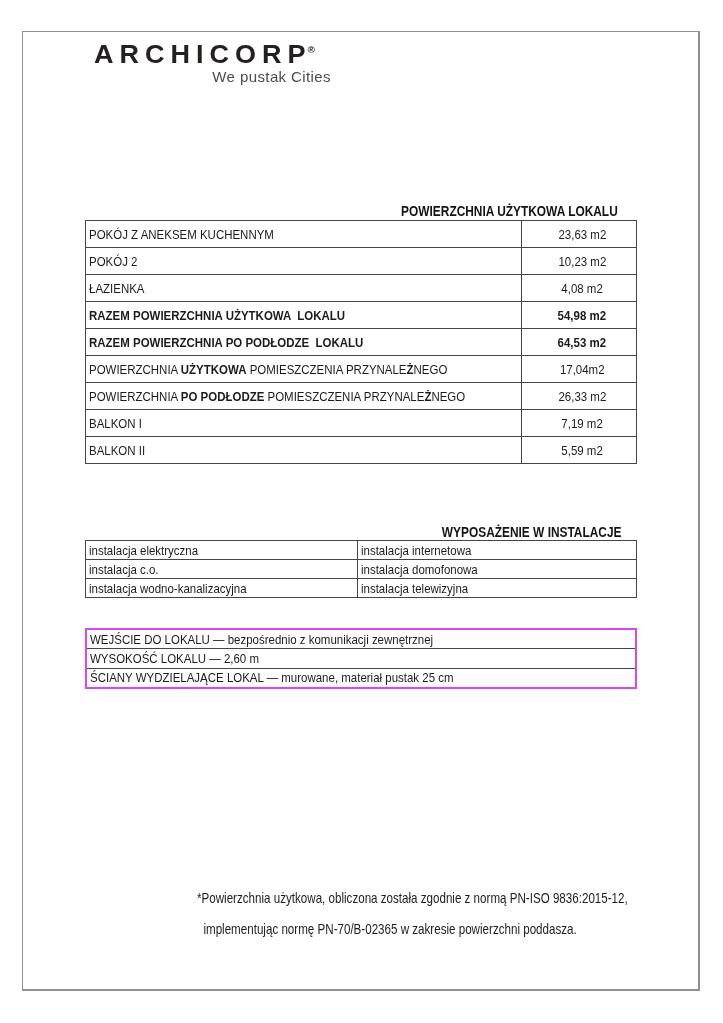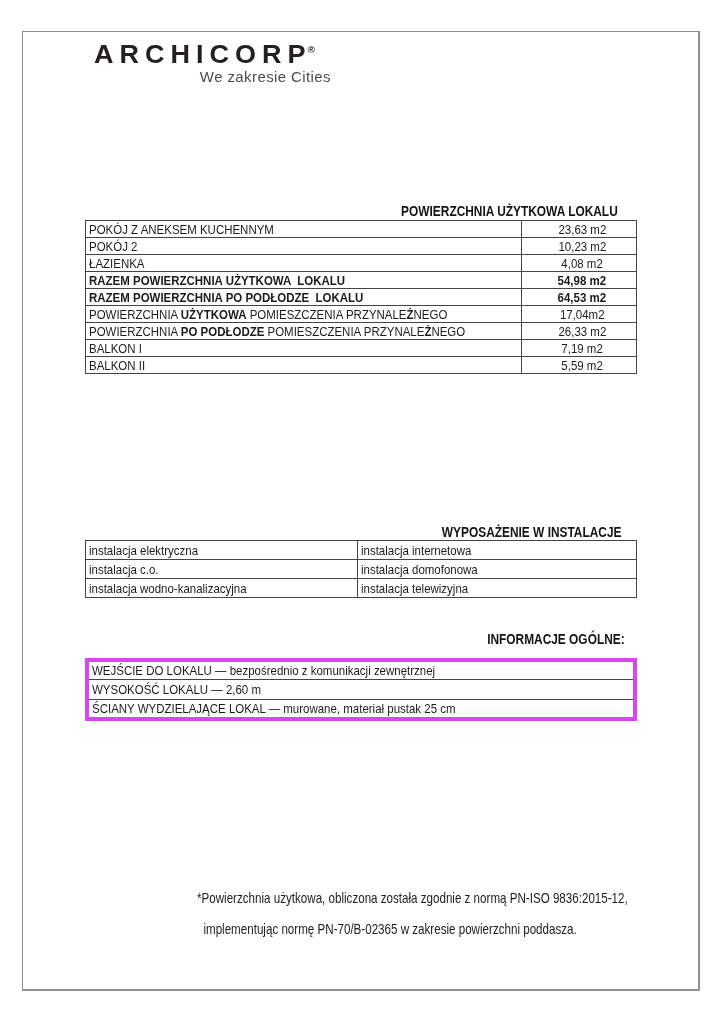--- a/index.html
+++ b/index.html
@@ -27,41 +27,41 @@
     font-weight:bold; font-size:14px; color:#141414; white-space:nowrap; }
   #area-title   { top:203px; }
   #inst-title   { top:524px; }
   #info-title   { top:631px; }
 
   table { position:absolute; left:85px; width:552px; border-collapse:collapse;
     table-layout:fixed; background:#fff; }
   td { border:1px solid #454545; padding:0 3px; font-size:13.5px; color:#1b1b1b;
     overflow:hidden; vertical-align:middle; }
   #area-table  { top:220px; border:1px solid #333; }
-  #area-table td { height:17px; }
+  #area-table td { height:27px; }
   #area-table td.val { width:115px; text-align:center; padding-right:5px; }
   #inst-table  { top:540px; border:1px solid #333; }
   #inst-table td { height:19px; }
   #inst-table td.c1 { width:272px; }
-  #info-table  { top:658px; border:4px solid #d946ef; }
+  #info-table  { top:628px; border:2px solid #d946ef; }
   #info-table td { height:19.5px; }
 
   .footnote { position:absolute; left:197px; top:883px; font-size:14.5px; color:#1d1d1d;
     line-height:31px; }
   .footnote .fl { transform:scaleX(0.8); transform-origin:0 50%; white-space:nowrap; }
   .footnote .fl2 { padding-left:8px; }
 </style>
 </head>
 <body>
 
 <div class="page-frame"></div>
 
 <div class="logo-block">
   <div class="logo-word"><span>ARCHICORP</span><span class="logo-reg">®</span></div>
-  <div class="logo-tagline">We zakresie Cities</div>
+  <div class="logo-tagline">We pustak Cities</div>
 </div>
 
 <div class="tbl-title" id="area-title"><span class="cnd-c">POWIERZCHNIA UŻYTKOWA LOKALU</span></div>
 <table id="area-table">
   <tbody>
       <tr>
         <td><span class="cnd"><span>POKÓJ Z ANEKSEM KUCHENNYM</span></span></td>
         <td class="val"><span class="cnd-r">23,63 m2</span></td>
       </tr>
       <tr>

